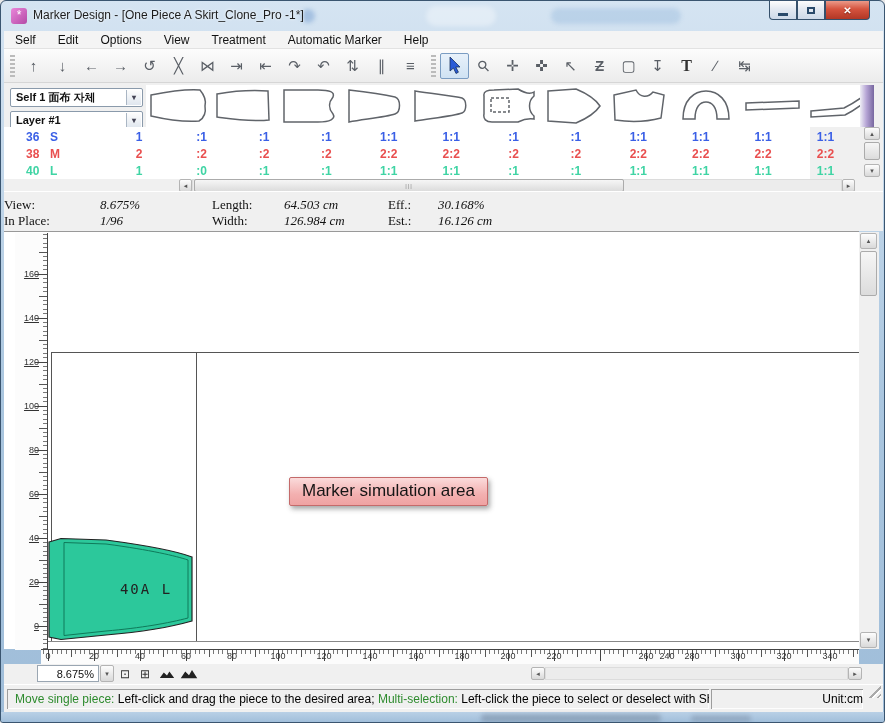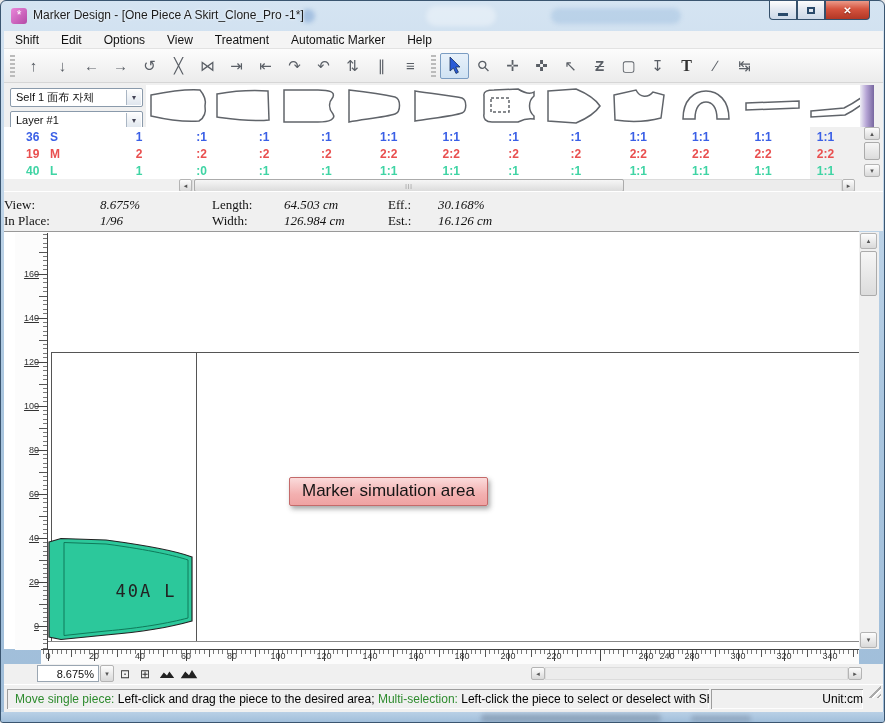--- a/index.html
+++ b/index.html
@@ -31,21 +31,21 @@
     background:repeating-linear-gradient(to bottom,#bbb 0 2px,transparent 2px 4px);}
   .tbtn{width:29px;height:26px;display:flex;align-items:center;justify-content:center;
     font-size:15px;color:#5a5f66;border:1px solid transparent;border-radius:2px;}
   .tbtn.active{border:1px solid #7a9cc2;background:linear-gradient(#e8f1fa,#cfe2f3);}
   .g2-zoom{transform:rotate(-45deg);display:inline-block;}
   .g2-slash{text-decoration:line-through;font-weight:bold;}
   .g2-text{font-weight:bold;font-family:"Liberation Serif",serif;font-size:16px;color:#333;}
   
   #pieces-pane{left:3px;top:82px;width:879px;height:108px;background:#f0f0f0;}
   .dropdown{position:absolute;left:6px;width:133px;height:19px;background:#fff;border:1px solid #8a9aab;border-radius:2px;
-    font-size:11px;line-height:17px;padding-left:5px;color:#111;}
+    font-size:11px;line-height:17px;padding-left:5px;color:#111;font-weight:bold;}
   .dropdown .dd-arrow{position:absolute;right:1px;top:1px;bottom:1px;width:15px;
     background:linear-gradient(#fdfdfd,#dfe6ee);border-left:1px solid #aab6c4;display:flex;align-items:center;justify-content:center;
     font-size:8px;color:#445;}
   #thumb-strip{left:142px;top:2px;width:714px;height:42px;background:#fff;overflow:hidden;display:flex;}
   .thumb{width:66px;height:42px;flex:0 0 auto;display:flex;align-items:center;justify-content:center;}
   .thumb svg{stroke:#60646a;fill:none;stroke-width:1.5;}
   #purple-strip{left:856px;top:2px;width:14px;height:42px;
     background:linear-gradient(to right,#efeff5,#b7a6d6 45%,#77679f);}
   
   #size-table{left:0;top:44px;width:806px;height:52px;background:#fff;}
@@ -83,21 +83,21 @@
     background-image:
       repeating-linear-gradient(to right,#444 0 1px,transparent 1px 46px),
       repeating-linear-gradient(to right,#555 0 1px,transparent 1px 23px),
       repeating-linear-gradient(to right,#777 0 1px,transparent 1px 4.6px);
     background-size:100% 11px,100% 7px,100% 4px;
     background-position:7px 0,7px 0,2.4px 0;background-repeat:no-repeat;}
   .hr-lbl{position:absolute;top:650px;width:24px;text-align:center;font-size:9px;color:#333;}
   .mline{background:#555;}
   #piece-svg{left:0;top:0;width:885px;height:723px;pointer-events:none;}
   #piece-label{left:95px;top:580px;width:100px;text-align:center;
-    font-family:"DejaVu Sans Mono",monospace;font-size:17px;letter-spacing:2px;color:#222;}
+    font-family:"DejaVu Sans Mono",monospace;font-size:14px;letter-spacing:2px;color:#222;}
   #overlay-label{left:288px;top:476px;height:29px;padding:3px 12px 0 12px;
     background:linear-gradient(#fbdbdb,#f3b0b0 60%,#efa2a2);border:1px solid #c46a6a;border-radius:2px;
     font-size:17px;color:#151515;box-shadow:2px 3px 5px rgba(60,60,60,.45);}
   #cv-vscroll{left:858px;top:231px;width:20px;height:417px;background:#f0f0f0;}
   
   #bottom-bar{left:3px;top:663px;width:879px;height:20px;background:#f0f0f0;}
   #zoom-box{left:33px;top:1px;width:62px;height:17px;background:#fff;border:1px solid #9aa6b2;
     font-size:11px;text-align:right;padding:2px 4px 0 0;color:#111;}
   #zoom-dd{left:96px;top:1px;width:14px;height:17px;}
   .mini-icon{top:1px;width:18px;height:17px;display:flex;align-items:center;justify-content:center;font-size:12px;color:#333;}
@@ -136,21 +136,21 @@
       <div class="winbtn" id="restore-btn">
         <span style="display:block;width:8px;height:7px;border:2px solid #2a4a6a;"></span>
       </div>
       <div class="winbtn" id="close-btn">
         <span>✕</span>
       </div>
     </div>
   </div>
 
   <div class="abs" id="menubar">
-    <div class="menu-item">Shift</div>
+    <div class="menu-item">Self</div>
     <div class="menu-item">Edit</div>
     <div class="menu-item">Options</div>
     <div class="menu-item">View</div>
     <div class="menu-item">Treatment</div>
     <div class="menu-item">Automatic Marker</div>
     <div class="menu-item">Help</div>
   </div>
 
   <div class="abs" id="toolbar">
     <div class="grip"></div>
@@ -316,21 +316,21 @@
         <span class="cell">1:1</span>
         <span class="cell">1:1</span>
         <span class="cell">:1</span>
         <span class="cell">:1</span>
         <span class="cell">1:1</span>
         <span class="cell">1:1</span>
         <span class="cell">1:1</span>
         <span class="cell">1:1</span>
       </div>
       <div class="size-row row1" style="top:18px;">
-        <span class="sz">19</span>
+        <span class="sz">38</span>
         <span>M</span>
         <span class="cell">2</span>
         <span class="cell">:2</span>
         <span class="cell">:2</span>
         <span class="cell">:2</span>
         <span class="cell">2:2</span>
         <span class="cell">2:2</span>
         <span class="cell">:2</span>
         <span class="cell">:2</span>
         <span class="cell">2:2</span>

